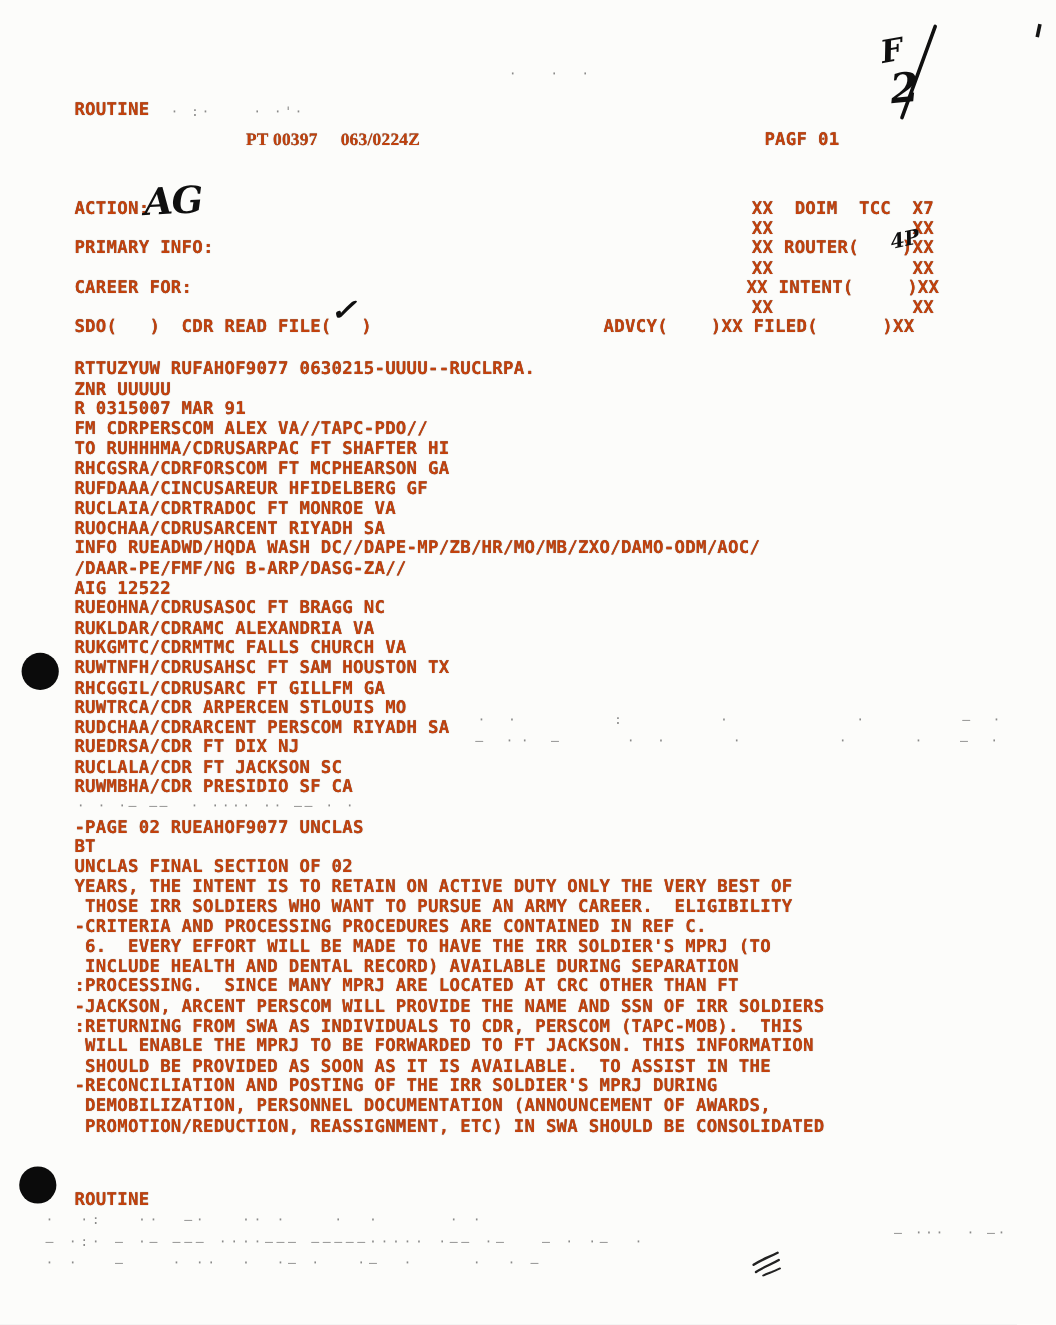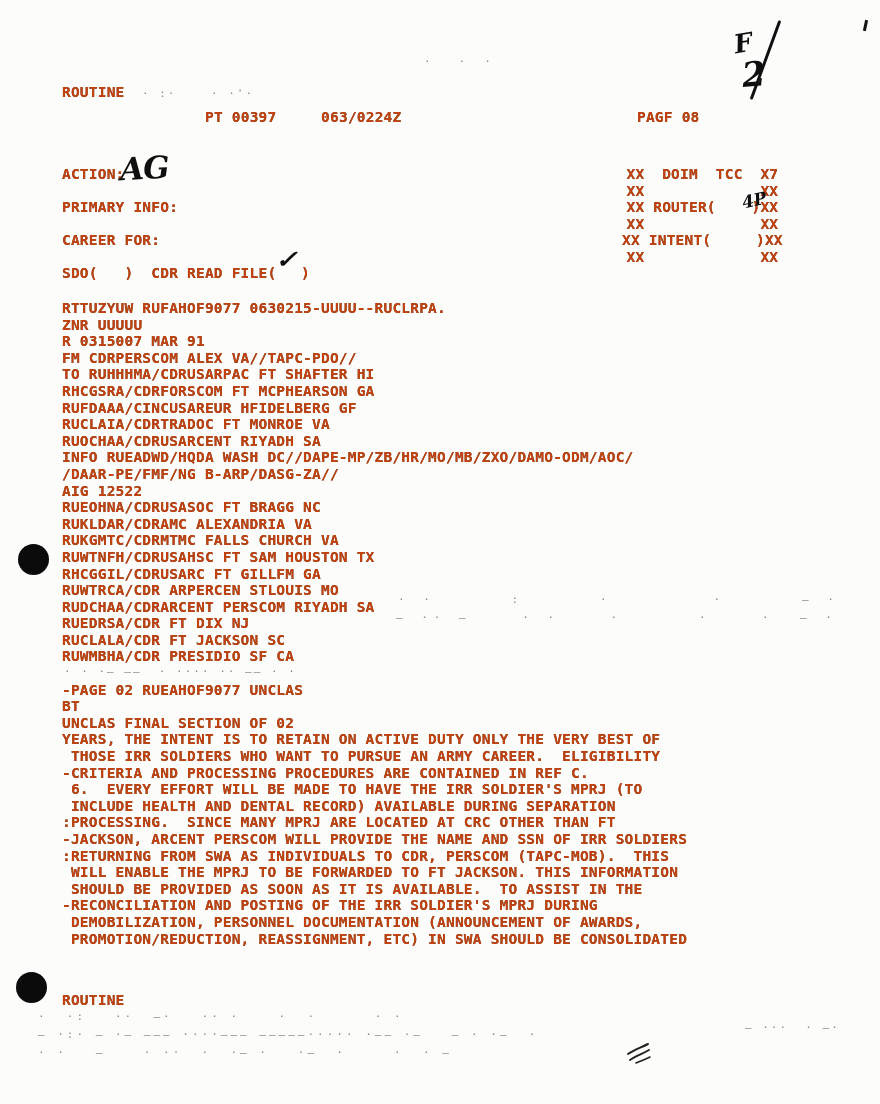--- a/index.html
+++ b/index.html
@@ -36,37 +36,38 @@
 <body>
 
 <div class="page">
 
   <div class="tick" style="left:864px; top:20px; width:2.5px; height:11px; transform:rotate(12deg);"></div>
 
   <div class="t" style="left:62px; top:84px;">ROUTINE</div>
   <div class="t noise" style="left:142px; top:86px;">· :·    · ·'·</div>
   <div class="t noise" style="left:424px; top:54px;">·   ·  ·</div>
 
-  <div class="t" style="left:205px; top:109px;">PT 00397     063/0224Z</div>
-  <div class="t" style="left:637px; top:109px;">PAGF 08</div>
+  <div class="t" style="left:205px; top:109px;font-family:Liberation Serif, serif;">PT 00397     063/0224Z</div>
+  <div class="t" style="left:637px; top:109px;">PAGF 01</div>
 
   <div style="position:absolute; left:726px; top:18px; width:72px; height:92px;">
     <span class="hand" style="left:8px; top:10px; font-size:26px; transform:rotate(-10deg);">F</span>
     <div class="slash" style="left:38px; top:0px; width:3px; height:84px; transform:rotate(20deg);"></div>
     <span class="hand" style="left:16px; top:36px; font-size:34px; transform:rotate(-5deg);">2</span>
   </div>
 
   <div class="t" style="left:62px; top:166px;">ACTION:</div>
   <span class="hand" style="left:120px; top:150px; font-size:31px; letter-spacing:-1px; transform:rotate(-3deg);">AG</span>
   <div class="t" style="left:62px; top:199px;">PRIMARY INFO:</div>
   <div class="t" style="left:62px; top:232px;">CAREER FOR:</div>
 
   <div class="t" style="left:62px; top:265px;">SDO(   )  CDR READ FILE(</div>
   <span class="hand" style="left:277px; top:246px; font-size:22px; transform:rotate(-6deg) scaleX(1.3);">✓</span>
   <div class="t" style="left:301px; top:265px;">)</div>
+  <div class="t" style="left:503px; top:265px;">ADVCY(    )XX FILED(      )XX</div>
 
   <div class="t" style="left:622px; top:166px;text-align:center;"><div>XX  DOIM  TCC  X7</div><div>XX             XX</div><div>XX ROUTER(    )XX</div><div>XX             XX</div><div>XX INTENT(     )XX</div><div>XX             XX</div></div>
   <span class="hand" style="left:742px; top:190px; font-size:17px; transform:rotate(-12deg);">4P</span>
 
   <div class="dot" style="left:18px; top:544px; width:31px; height:31px;"></div>
   <div class="dot" style="left:16px; top:972px; width:31px; height:31px;"></div>
 
   <div class="t" style="left:62px; top:300px;"><div>RTTUZYUW RUFAHOF9077 0630215-UUUU--RUCLRPA.</div><div>ZNR UUUUU</div><div>R 0315007 MAR 91</div><div>FM CDRPERSCOM ALEX VA//TAPC-PDO//</div><div>TO RUHHHMA/CDRUSARPAC FT SHAFTER HI</div><div>RHCGSRA/CDRFORSCOM FT MCPHEARSON GA</div><div>RUFDAAA/CINCUSAREUR HFIDELBERG GF</div><div>RUCLAIA/CDRTRADOC FT MONROE VA</div><div>RUOCHAA/CDRUSARCENT RIYADH SA</div><div>INFO RUEADWD/HQDA WASH DC//DAPE-MP/ZB/HR/MO/MB/ZXO/DAMO-ODM/AOC/</div><div>/DAAR-PE/FMF/NG B-ARP/DASG-ZA//</div><div>AIG 12522</div><div>RUEOHNA/CDRUSASOC FT BRAGG NC</div><div>RUKLDAR/CDRAMC ALEXANDRIA VA</div><div>RUKGMTC/CDRMTMC FALLS CHURCH VA</div><div>RUWTNFH/CDRUSAHSC FT SAM HOUSTON TX</div><div>RHCGGIL/CDRUSARC FT GILLFM GA</div><div>RUWTRCA/CDR ARPERCEN STLOUIS MO</div><div>RUDCHAA/CDRARCENT PERSCOM RIYADH SA</div><div>RUEDRSA/CDR FT DIX NJ</div><div>RUCLALA/CDR FT JACKSON SC</div><div>RUWMBHA/CDR PRESIDIO SF CA</div><div></div><div>-PAGE 02 RUEAHOF9077 UNCLAS</div><div>BT</div><div>UNCLAS FINAL SECTION OF 02</div><div>YEARS, THE INTENT IS TO RETAIN ON ACTIVE DUTY ONLY THE VERY BEST OF</div><div> THOSE IRR SOLDIERS WHO WANT TO PURSUE AN ARMY CAREER.  ELIGIBILITY</div><div>-CRITERIA AND PROCESSING PROCEDURES ARE CONTAINED IN REF C.</div><div> 6.  EVERY EFFORT WILL BE MADE TO HAVE THE IRR SOLDIER'S MPRJ (TO</div><div> INCLUDE HEALTH AND DENTAL RECORD) AVAILABLE DURING SEPARATION</div><div>:PROCESSING.  SINCE MANY MPRJ ARE LOCATED AT CRC OTHER THAN FT</div><div>-JACKSON, ARCENT PERSCOM WILL PROVIDE THE NAME AND SSN OF IRR SOLDIERS</div><div>:RETURNING FROM SWA AS INDIVIDUALS TO CDR, PERSCOM (TAPC-MOB).  THIS</div><div> WILL ENABLE THE MPRJ TO BE FORWARDED TO FT JACKSON. THIS INFORMATION</div><div> SHOULD BE PROVIDED AS SOON AS IT IS AVAILABLE.  TO ASSIST IN THE</div><div>-RECONCILIATION AND POSTING OF THE IRR SOLDIER'S MPRJ DURING</div><div> DEMOBILIZATION, PERSONNEL DOCUMENTATION (ANNOUNCEMENT OF AWARDS,</div><div> PROMOTION/REDUCTION, REASSIGNMENT, ETC) IN SWA SHOULD BE CONSOLIDATED</div></div>
 
   <div class="t noise wide" style="left:398px; top:592px;">· ·      :      ·        ·      — ·</div>

